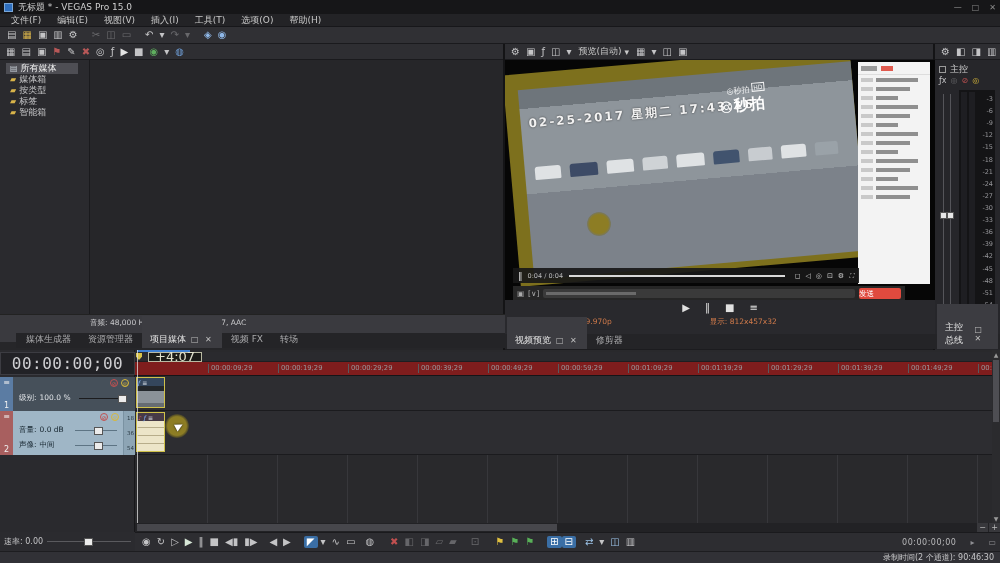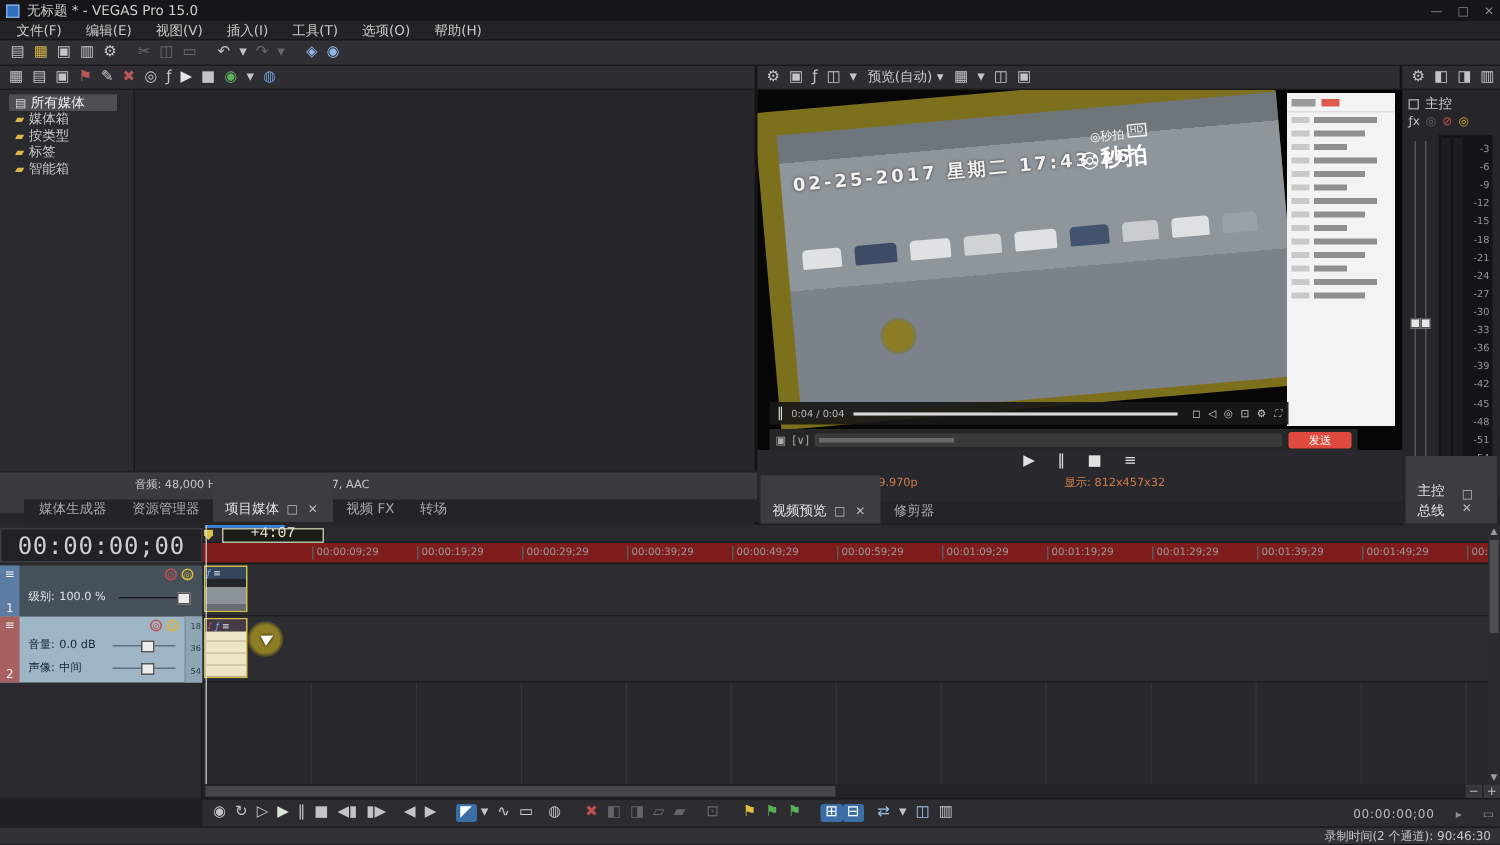--- a/index.html
+++ b/index.html
@@ -86,21 +86,21 @@
                 display:flex; align-items:center; padding:0 5px; color:#ddd; }
   #player-bar .progress { flex:1; height:2px; background:#555; margin:0 6px; position:relative; }
   #player-bar .progress i { position:absolute; left:0; top:0; height:2px; width:100%; background:#d8d8d8; }
   #player-bar .pic { font-size:7px; color:#cfcfcf; margin-left:4px; }
   #player-time { font-size:6.5px; color:#bbb; }
   #danmu-row { position:absolute; left:8px; top:226px; width:392px; height:14px; background:#262626;
                display:flex; align-items:center; gap:4px; padding:0 4px; }
   #danmu-row .dic { color:#aaa; font-size:7.5px; }
   #danmu-input { flex:1; height:9px; background:#3a3a3a; border-radius:2px; display:flex; align-items:center; padding:0 3px; }
   #danmu-input i { display:block; width:90px; height:3px; background:#6a6a6a; }
-  #send-btn { width:42px; height:11px; background:#e04a3e; color:#fff; font-size:7.5px; text-align:center;
+  #send-btn { width:42px; height:11px; background:#e04a3e; color:#fff; font-size:7.5px; 
               line-height:11px; border-radius:2px; }
   .glow-dot { position:absolute; width:24px; height:24px; border-radius:50%;
               background:radial-gradient(circle,#8d7d24 0 55%,rgba(110,100,25,.35) 70%,transparent 75%); }
   #preview-transport { position:absolute; left:0; top:256px; width:430px; height:16px; display:flex;
                        justify-content:center; align-items:center; gap:9px; background:#29292d; }
   #preview-info { position:absolute; left:0; top:272px; width:430px; height:26px; background:#29292d;
                   font-size:7.5px; line-height:12px; color:#cfcfcf; }
   .oj { color:#d07a4a; }
   #preview-tabs { position:absolute; left:0; top:290px; width:430px; }
 
@@ -149,21 +149,21 @@
               padding:0 4px; gap:4px; font-size:8px; color:#c4c4c6; }
   #rate-slider { position:relative; flex:1; height:1px; background:#5a5a5e; }
 
   #tl-main { left:135px; top:350px; width:865px; height:173px; background:#29292c; overflow:hidden; }
   #loopbar { position:absolute; left:2px; top:0; width:53px; height:2px; background:#3f7fd0; }
   #markerbar { position:absolute; left:0; top:2px; width:865px; height:10px; background:#2a2a2e;
                border-bottom:1px solid #1e1e21; }
   #marker-flag { position:absolute; left:1px; top:1px; width:6px; height:7px; background:#d8c34a;
                  clip-path:polygon(0 0,100% 0,100% 55%,50% 100%,0 55%); }
   #marker-tip { position:absolute; left:13px; top:0px; background:#1c1c18; border:1px solid #b9b9a2;
-                color:#e4e4cf; font-size:10px; padding:0 18px; line-height:8px;font-family:Liberation Mono, monospace; }
+                color:#e4e4cf; font-size:13px; padding:0 6px; line-height:8px; }
   #ruler { position:absolute; left:0; top:12px; width:865px; height:14px; background:#7f1d1d;
            border-bottom:1px solid #151518; }
   .rlabel { position:absolute; top:2px; font-size:6.8px; color:#98989c; border-left:1px solid #5a5a5e;
             padding-left:2px; line-height:9px; }
   #tracks { position:absolute; left:0; top:26px; width:865px; height:147px;
             background:
               repeating-linear-gradient(to right, transparent 0 69px, #37373b 69px 70px);
             background-position:3px 0; }
   .trow { position:absolute; left:0; width:865px; background:#2d2d31; border-bottom:1px solid #1b1b1e; }
   #trow1 { top:0; height:35px; } #trow2 { top:35px; height:44px; }
@@ -649,20 +649,28 @@
     <span class="varr" style="top:1px;">▲</span>
     <span class="vthumb"></span>
     <span class="varr" style="bottom:1px;">▼</span>
   </div>
   <div class="abs" id="hscroll">
     <span id="hthumb"></span>
     <span class="zoombtn" style="right:12px;">−</span>
     <span class="zoombtn" style="right:0;">+</span>
   </div>
 
+  <div class="abs" id="rate-row">
+    <span class="nowrap">
+      <span>速率:</span> <span>0.00</span>
+    </span>
+    <span id="rate-slider">
+      <span class="shandle" style="left:44%;"></span>
+    </span>
+  </div>
 
   <div class="abs" id="transport">
     <span style="display:flex; align-items:center;">
 
     <i class="ic">◉</i>
         <i class="ic">↻</i>
         <i class="ic">▷</i>
         <i class="ic" style="color: rgb(216, 232, 216);">▶</i>
         <i class="ic">‖</i>
         <i class="ic">■</i>

